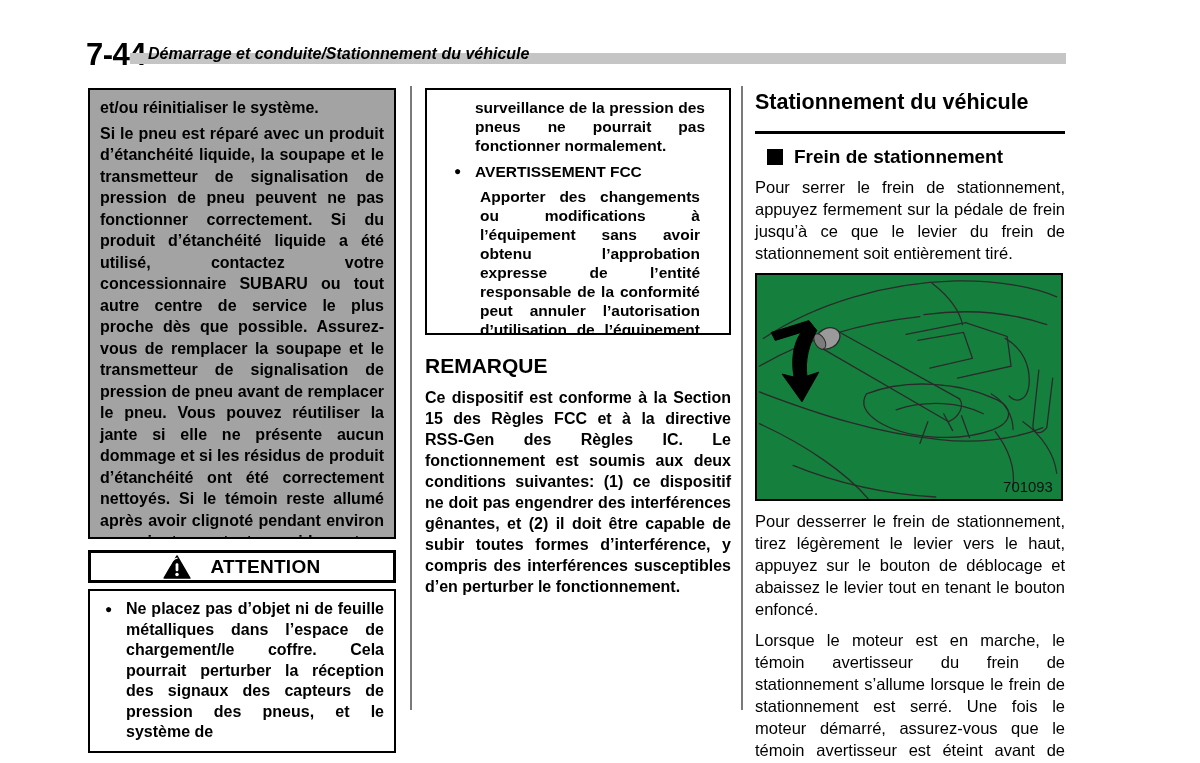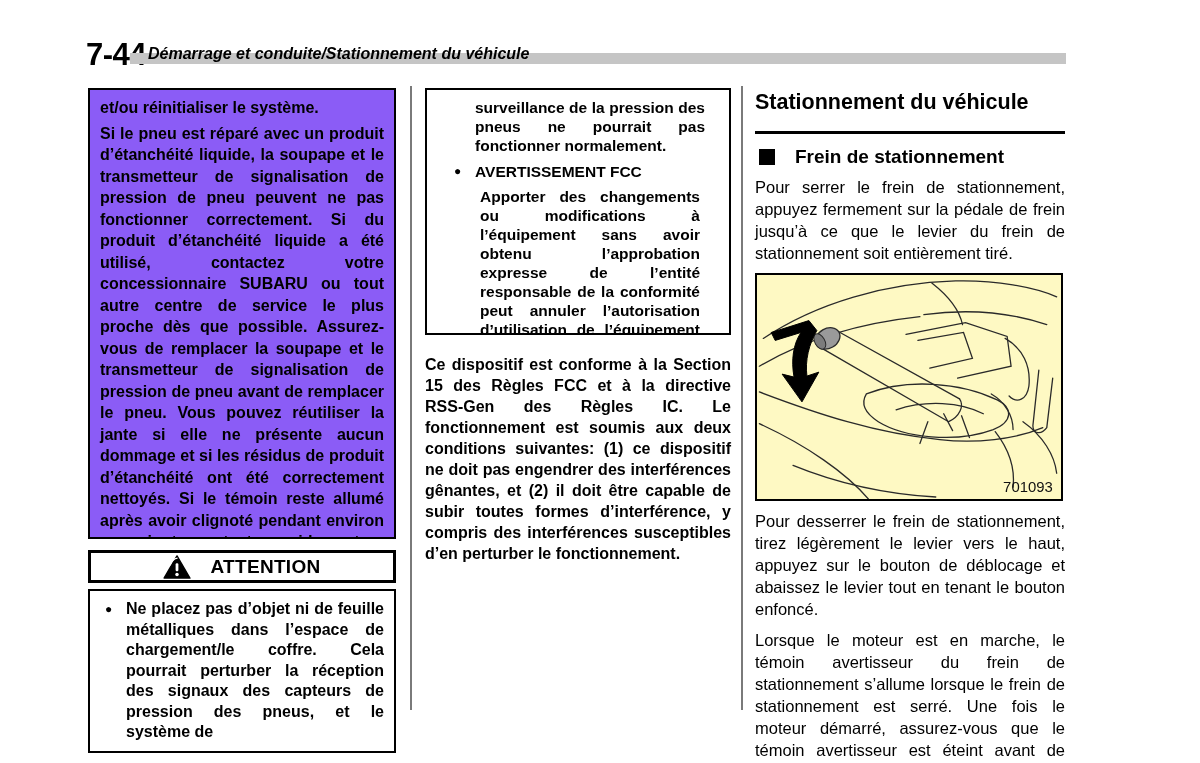--- a/index.html
+++ b/index.html
@@ -10,21 +10,21 @@
   
   .page-number{position:absolute;left:86px;top:37px;font-size:31px;font-weight:bold;letter-spacing:-0.5px;}
   .header-bar{position:absolute;left:130px;top:53px;width:936px;height:11px;background:#c5c5c5;}
   .chapter-title{position:absolute;left:148px;top:45px;font-size:16px;font-weight:bold;font-style:italic;}
   
   .v-divider{position:absolute;top:86px;width:2px;height:624px;background:#7a7a7a;}
   .v-divider.d1{left:410px;}
   .v-divider.d2{left:741px;}
   
   .col-left{position:absolute;left:88px;top:88px;width:308px;}
-  .note-box{box-sizing:border-box;height:451px;overflow:hidden;background:#8b5cf6;border:2px solid #000;
+  .note-box{box-sizing:border-box;height:451px;overflow:hidden;background:#a3a3a3;border:2px solid #000;
     padding:7px 10px;font-size:16px;font-weight:bold;line-height:21.5px;text-align:justify;}
   .note-box p{margin:0 0 4px;}
   .attention-header{box-sizing:border-box;margin-top:11px;border:3px solid #000;height:33px;
     display:flex;align-items:center;justify-content:center;gap:19px;font-size:19px;font-weight:bold;letter-spacing:0.3px;}
   .attention-body{box-sizing:border-box;margin-top:6px;border:2px solid #000;padding:8px 10px;
     font-size:16px;font-weight:bold;line-height:20.5px;text-align:justify;}
   .warn-item{position:relative;padding-left:26px;margin:0;}
   .warn-item .bullet{position:absolute;left:5px;top:0;font-size:12px;}
   
   .col-mid{position:absolute;left:425px;top:88px;width:306px;}
@@ -33,24 +33,24 @@
   .cont-text{padding-left:24px;margin:0 0 7px;}
   .fcc-title-row{position:relative;padding-left:24px;margin:0 0 6px;text-align:left;}
   .fcc-title-row .bullet{position:absolute;left:3px;top:0;font-size:12px;}
   .fcc-body{padding-left:24px;margin:5px;}
   .remarque{margin-top:19px;}
   .remarque-title{font-size:21px;font-weight:bold;margin:0 0 9px;}
   .remarque-body{font-size:16px;font-weight:bold;line-height:21px;text-align:justify;margin:0;}
   
   .col-right{position:absolute;left:755px;top:88px;width:310px;}
   .section-title{font-size:21.5px;font-weight:bold;margin:0;padding:2px 0 16px;border-bottom:3px solid #000;}
-  .subsection{display:flex;align-items:center;gap:20px;margin:12px 4px 8px;font-size:19px;font-weight:bold;}
+  .subsection{display:flex;align-items:center;gap:11px;margin:12px 12px 8px;font-size:19px;font-weight:bold;}
   .square-bullet{width:16px;height:16px;background:#000;flex:none;}
   .body-p{font-size:16.5px;line-height:22px;text-align:justify;margin:0 0 9px;}
-  .figure{box-sizing:border-box;width:308px;height:228px;border:2px solid #000;margin:3px 0 9px;background:#fef9c3;}
+  .figure{box-sizing:border-box;width:308px;height:228px;border:2px solid #000;margin:3px 0 9px;background:#15803d;}
   .figure svg{display:block;}
 </style>
 </head>
 <body>
 
 <div class="page-number">7-44</div>
 <div class="header-bar"></div>
 <div class="chapter-title">Démarrage et conduite/Stationnement du véhicule</div>
 
 <div class="v-divider d1"></div>
@@ -86,20 +86,21 @@
   <div class="cont-box">
     <p class="cont-text">surveillance de la pression des pneus ne pourrait pas fonctionner normalement.</p>
     <p class="fcc-title-row">
       <span class="bullet">●</span>
       <span>AVERTISSEMENT FCC</span>
     </p>
     <p class="fcc-body">Apporter des changements ou modifications à l’équipement sans avoir obtenu l’approbation expresse de l’entité responsable de la conformité peut annuler l’autorisation d’utilisation de l’équipement dont bénéficie l’utilisateur.</p>
   </div>
 
   <div class="remarque">
+    <div class="remarque-title">REMARQUE</div>
     <p class="remarque-body">Ce dispositif est conforme à la Section 15 des Règles FCC et à la directive RSS-Gen des Règles IC. Le fonctionnement est soumis aux deux conditions suivantes: (1) ce dispositif ne doit pas engendrer des interférences gênantes, et (2) il doit être capable de subir toutes formes d’interférence, y compris des interférences susceptibles d’en perturber le fonctionnement.</p>
   </div>
 </div>
 
 <div class="col-right">
   <h1 class="section-title">Stationnement du véhicule</h1>
 
   <div class="subsection">
     <span class="square-bullet"></span>
     <span>Frein de stationnement</span>

